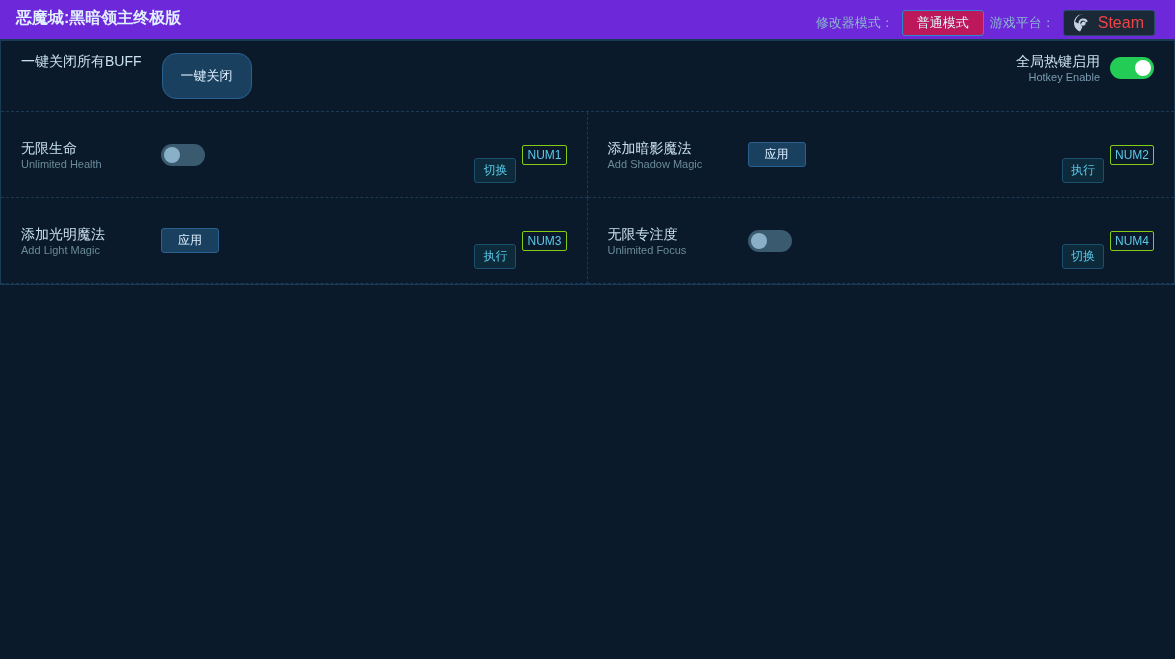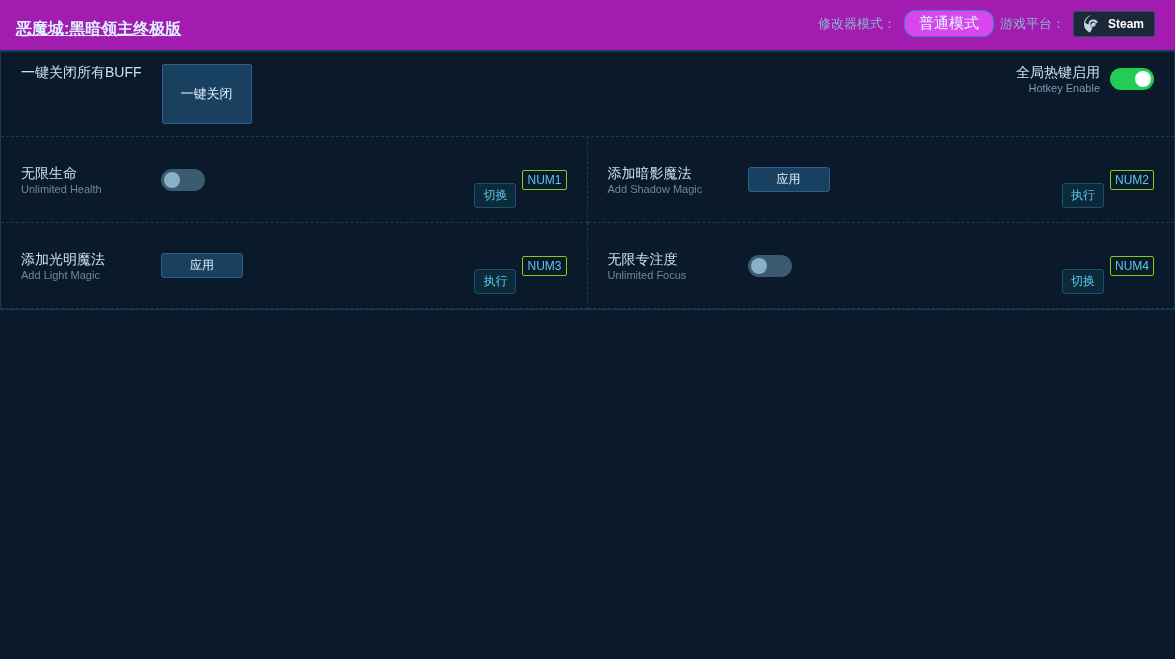--- a/index.html
+++ b/index.html
@@ -5,24 +5,23 @@
     * { margin: 0; padding: 0; box-sizing: border-box; }
     body {
       width: 1175px;
       height: 659px;
       background: #0a1a2a;
       font-family: 'Microsoft YaHei', 'SimHei', sans-serif;
       color: #c8e0f0;
       overflow: hidden;
     }
     .header {
-      background: #a21caf;
-      padding: 19px 16px 6px 16px;
+      background: #6d28d9;
+      padding: 8px 16px 6px 16px;
       border-bottom: 1px solid #1a3a55;
-      text-decoration: underline;
     }
     .title-cn {
       font-size: 16px;
       color: #e0f0ff;
       font-weight: bold;
       margin-bottom: 4px;
     }
     .title-en {
       font-size: 14px;
       color: #5bc8e8;
@@ -40,41 +39,40 @@
     .mode-row, .platform-row {
       display: flex;
       align-items: center;
       gap: 8px;
     }
     .label-text {
       font-size: 13px;
       color: #8ab8d0;
     }
     .mode-btn {
-      background: #d946ef;
+      background: #be185d;
       border: 1px solid #2a8acc;
       color: #e0f8ff;
-      font-size: 15px;
+      font-size: 13px;
       padding: 3px 14px;
-      border-radius: 11px;
+      border-radius: 3px;
       cursor: pointer;
       font-family: 'Microsoft YaHei', sans-serif;
     }
     .steam-btn {
       background: #1b2838;
       border: 1px solid #2a4a6a;
-      color: #ffffff;
-      font-size: 12px;
+      color: #ef4444;
+      font-size: 16px;
       padding: 3px 10px;
       border-radius: 3px;
       display: flex;
       align-items: center;
       gap: 6px;
       cursor: pointer;
-      font-weight: bold;
     }
     .steam-icon {
       width: 18px;
       height: 18px;
     }
     .main-content {
       padding: 0;
       border: 1px solid #1a3a55;
       margin: 0;
     }
@@ -87,22 +85,22 @@
     }
     .top-bar-label {
       font-size: 14px;
       color: #c8e0f0;
     }
     .close-all-btn {
       background: #1a4060;
       border: 1px solid #2a6090;
       color: #e0f0ff;
       font-size: 13px;
-      padding: 20px 18px;
-      border-radius: 2px;
+      padding: 13px 18px;
+      border-radius: 14px;
       cursor: pointer;
       font-family: 'Microsoft YaHei', sans-serif;
     }
     .hotkey-section {
       margin-left: auto;
       display: flex;
       align-items: center;
       gap: 10px;
     }
     .hotkey-label {
@@ -185,21 +183,21 @@
       display: flex;
       align-items: center;
       gap: 8px;
       margin-left: 8px;
     }
     .apply-btn {
       background: #1a4060;
       border: 1px solid #2a6090;
       color: #e0f0ff;
       font-size: 12px;
-      padding: 3px 28px;
+      padding: 3px 16px;
       border-radius: 3px;
       cursor: pointer;
       font-family: 'Microsoft YaHei', sans-serif;
     }
     .action-btn {
       background: #0d2a3a;
       border: 1px solid #1a5070;
       color: #5bc8e8;
       font-size: 12px;
       padding: 3px 8px;

